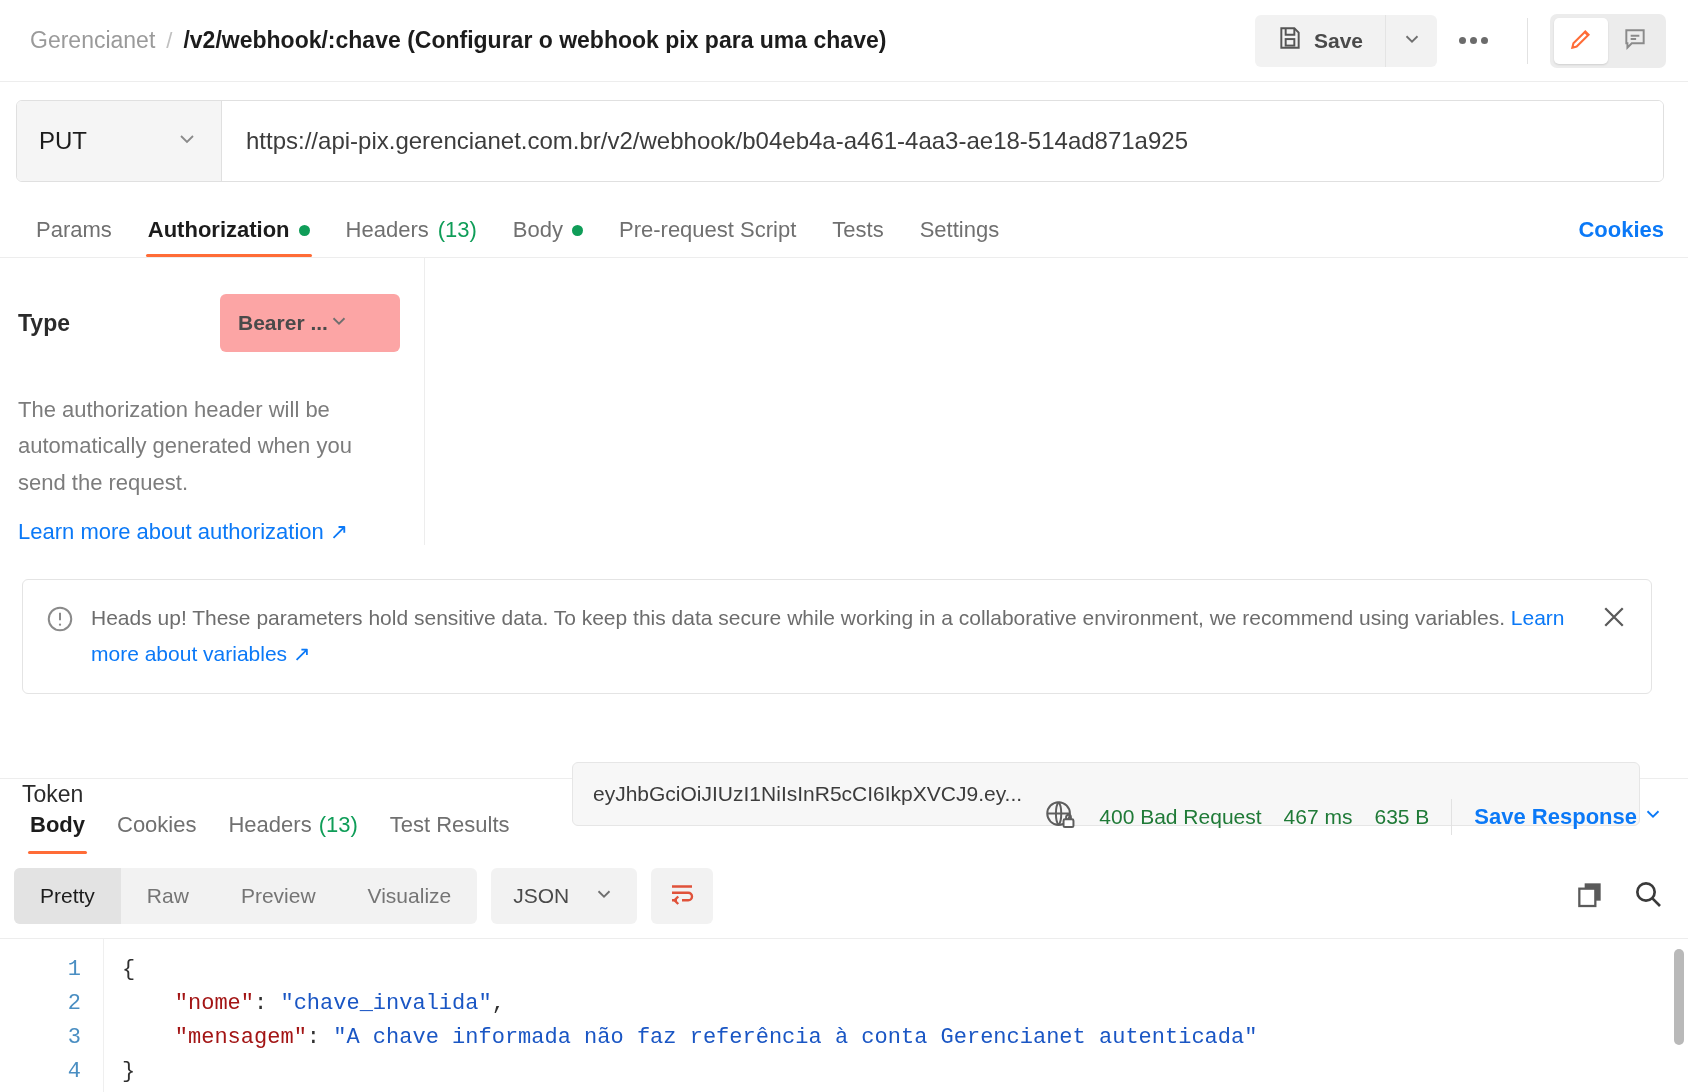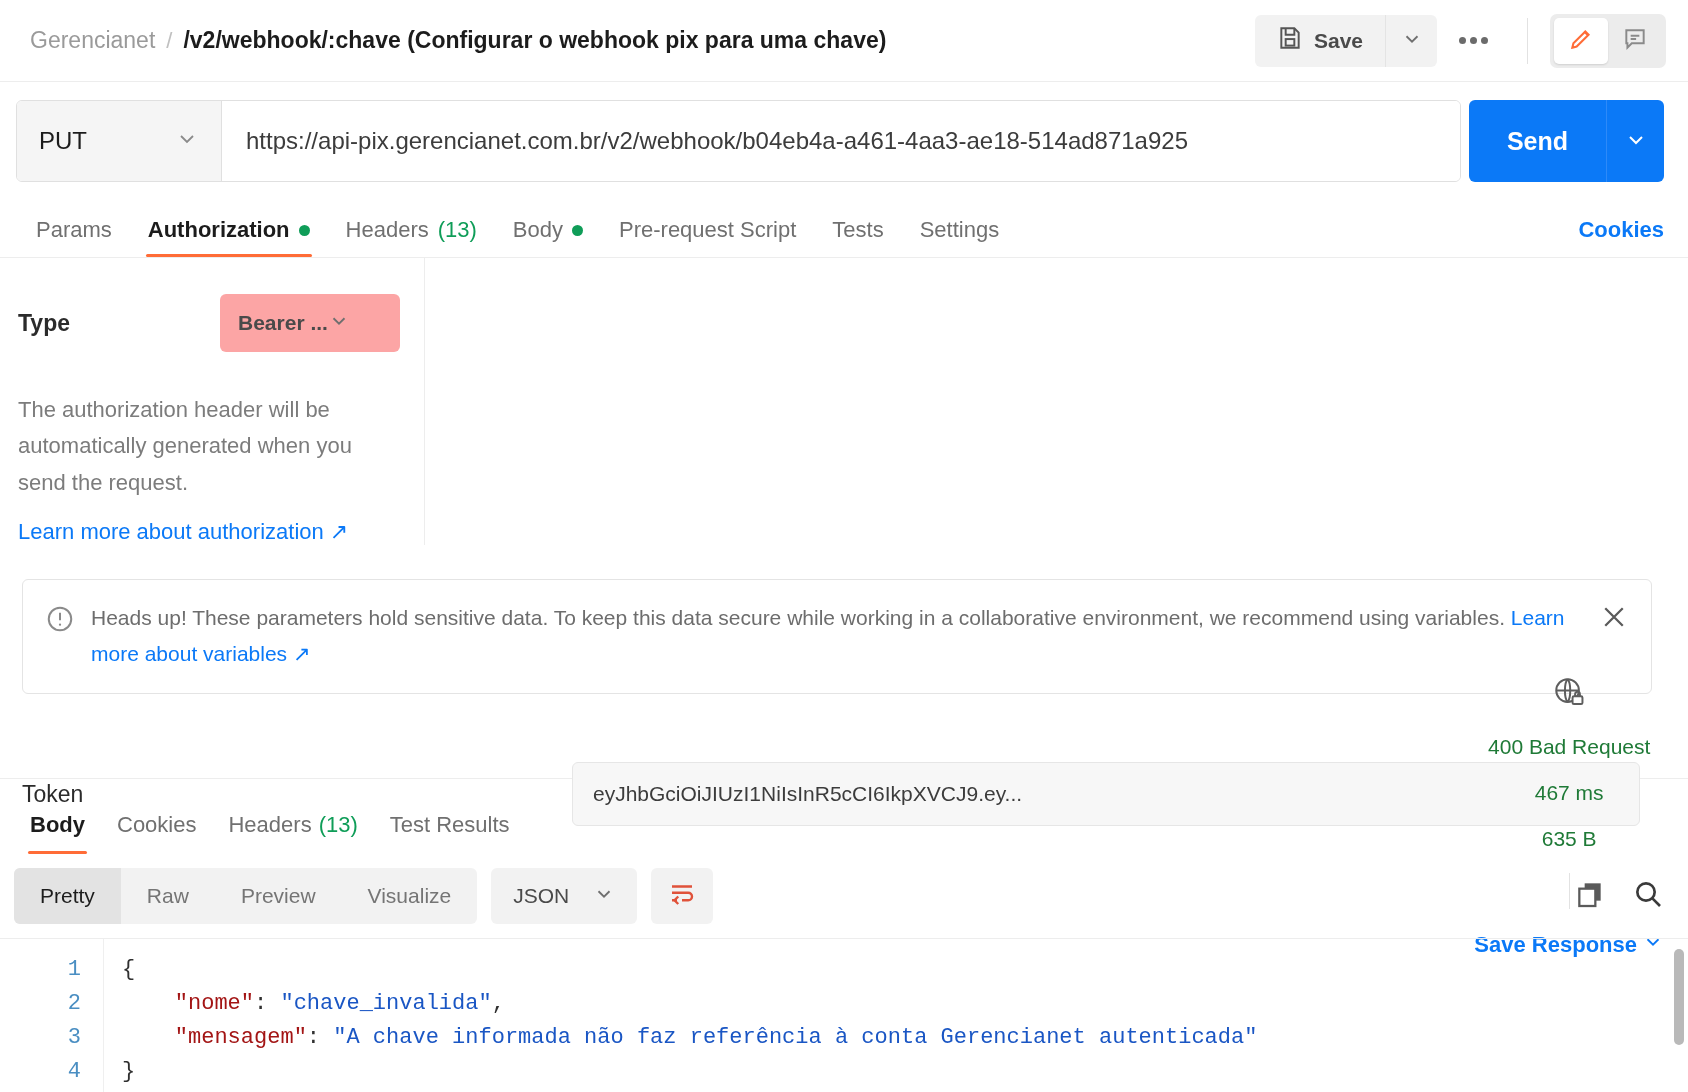--- a/index.html
+++ b/index.html
@@ -178,21 +178,21 @@
   .restab {
     position: relative; padding: 0 16px 16px 16px;
     font-size: 22px; color: #707070; cursor: pointer;
     display: flex; align-items: flex-end; gap: 7px;
   }
   .restab.active { color: #1c1c1c; font-weight: 700; }
   .restab.active::after {
     content: ""; position: absolute; left: 14px; right: 14px; bottom: 0;
     height: 3px; background: #ff6c37; border-radius: 2px;
   }
-  .resp-meta { margin-left: auto; display: flex; align-items: center; gap: 22px; flex-direction: column; }
+  .resp-meta { margin-left: auto; display: flex; align-items: center; gap: 22px; }
   .meta-item { font-size: 21px; color: #1f7a37; }
   .meta-divider { width: 1px; height: 36px; background: #e2e2e2; }
   .save-response {
     display: flex; align-items: center; gap: 5px;
     font-size: 22px; font-weight: 700; color: #0b79f7; cursor: pointer;
   }
 
   .codebar {
     display: flex; align-items: center; gap: 14px;
     padding: 14px 24px 14px 14px;
@@ -302,30 +302,20 @@
   <div class="url-wrap">
     <div class="method-box">
       <span class="method-txt">PUT</span>
       <span>
         <svg width="24" height="24" viewBox="0 0 24 24" fill="none" stroke="#8a8a8a" stroke-width="1.8">
           <path d="M6 9l6 6 6-6"></path>
         </svg>
       </span>
     </div>
     <input class="url-input" type="text" value="https://api-pix.gerencianet.com.br/v2/webhook/b04eb4a-a461-4aa3-ae18-514ad871a925" style="">
-  </div>
-  <div class="send-wrap">
-    <button class="send-btn">Send</button>
-    <button class="send-caret">
-      <span>
-        <svg width="24" height="24" viewBox="0 0 24 24" fill="none" stroke="#ffffff" stroke-width="2">
-          <path d="M6 9l6 6 6-6"></path>
-        </svg>
-      </span>
-    </button>
   </div>
 </div>
 
 <div class="reqtabs">
   <div class="rtab">
     <span>Params</span>
   </div>
   <div class="rtab active">
     <span>Authorization</span>
     <span class="dot"></span>

